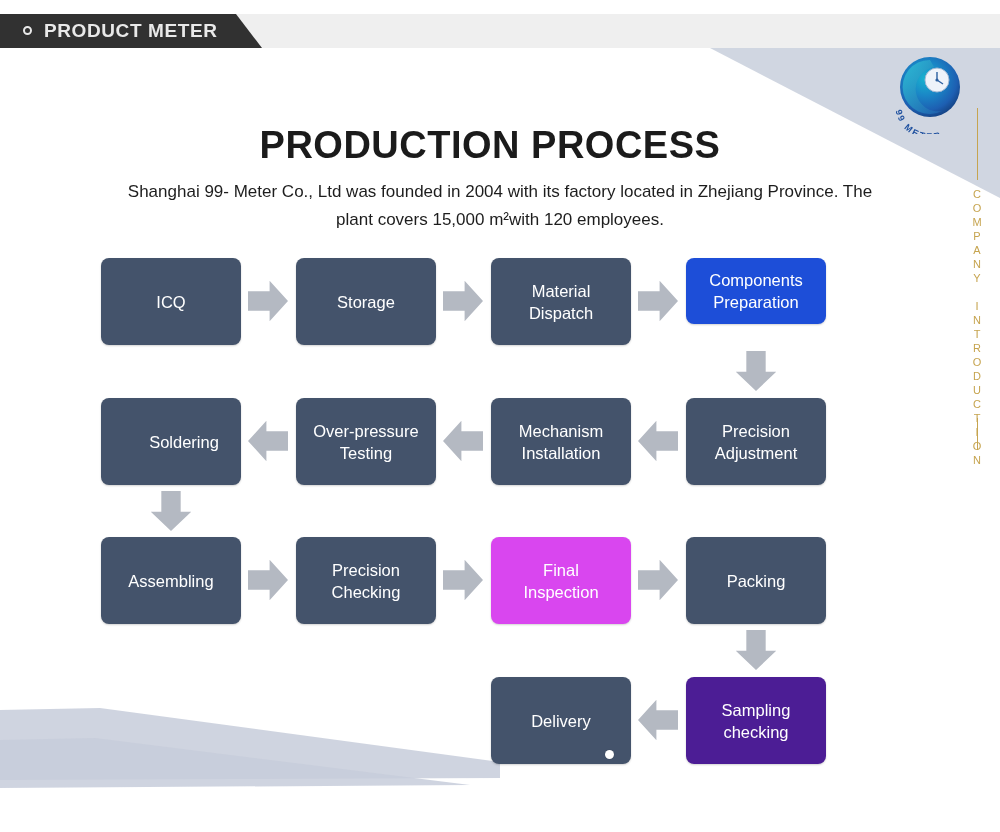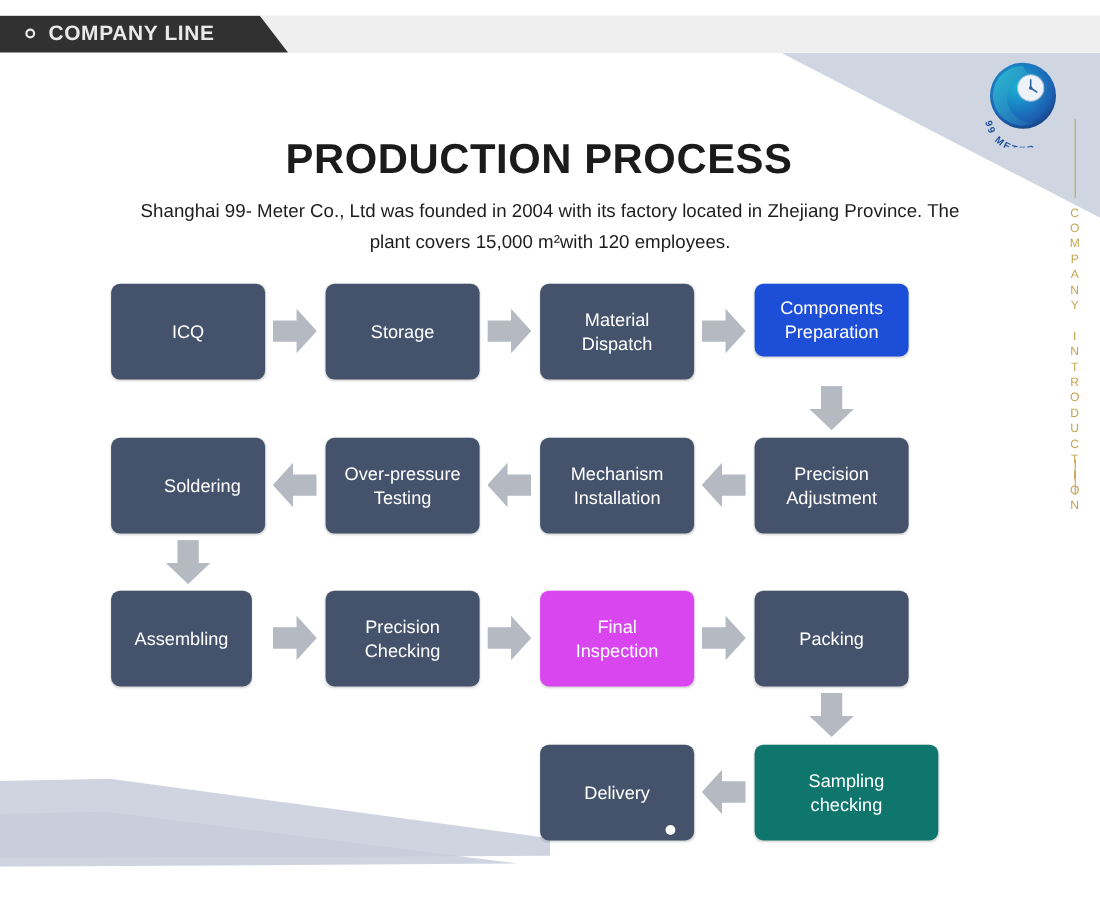--- a/index.html
+++ b/index.html
@@ -189,21 +189,21 @@
   }
 </style>
 </head>
 <body>
 
 <div id="root">
 
   <div class="topbar-gray"></div>
   <div class="topbar-black"></div>
   <div class="topbar-bullet"></div>
-  <div class="topbar-label">COMPANY LINE</div>
+  <div class="topbar-label">PRODUCT METER</div>
 
   <div class="corner-tri"></div>
   <div class="bottom-band"></div>
   <div class="bottom-band2"></div>
 
   <div class="logo-wrap">
     <svg width="84" height="80" viewBox="0 0 84 80">
       <defs>
         <radialGradient id="spiral" cx="42%" cy="36%" r="68%">
           <stop offset="0%" stop-color="#19b3cf"></stop>
@@ -289,21 +289,21 @@
           <span>Mechanism</span>
           <span>Installation</span>
         </div>
       </div>
       <div class="fbox" style="left: 686px; top: 398px; width: 140px; height: 87px; background: rgb(68, 83, 107);">
         <div>
           <span>Precision</span>
           <span>Adjustment</span>
         </div>
       </div>
-      <div class="fbox" style="left: 101px; top: 537px; width: 128px; height: 87px; background: rgb(68, 83, 107);">
+      <div class="fbox" style="left: 101px; top: 537px; width: 140px; height: 87px; background: rgb(68, 83, 107);">
         <div>
           <span>Assembling</span>
         </div>
       </div>
       <div class="fbox" style="left: 296px; top: 537px; width: 140px; height: 87px; background: rgb(68, 83, 107);">
         <div>
           <span>Precision</span>
           <span>Checking</span>
         </div>
       </div>
@@ -317,21 +317,21 @@
         <div>
           <span>Packing</span>
         </div>
       </div>
       <div class="fbox" style="left: 491px; top: 677px; width: 140px; height: 87px; background: rgb(68, 83, 107); text-align: center;">
         <div>
           <span>Delivery</span>
         </div>
       </div>
       <div class="handle-dot" style="left: 605px; top: 750px;"></div>
-      <div class="fbox" style="left: 686px; top: 677px; width: 167px; height: 87px; background: #0f766e;">
+      <div class="fbox" style="left: 686px; top: 677px; width: 140px; height: 87px; background: #4c1d95;">
         <div>
           <span>Sampling</span>
           <span>checking</span>
         </div>
       </div>
     </div>
 
 
 </div>
 

